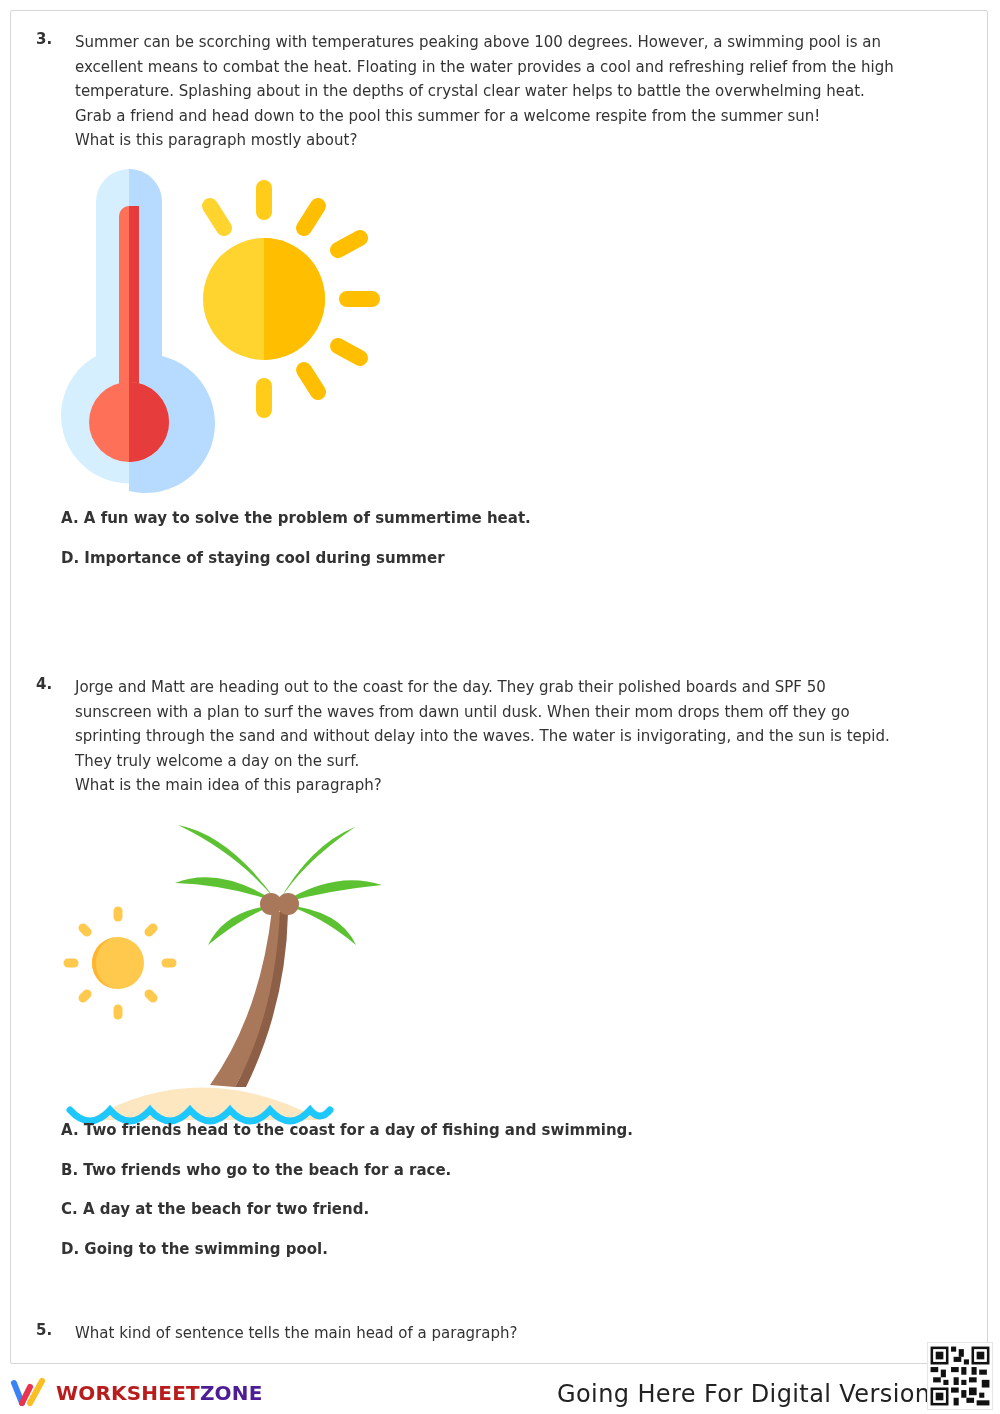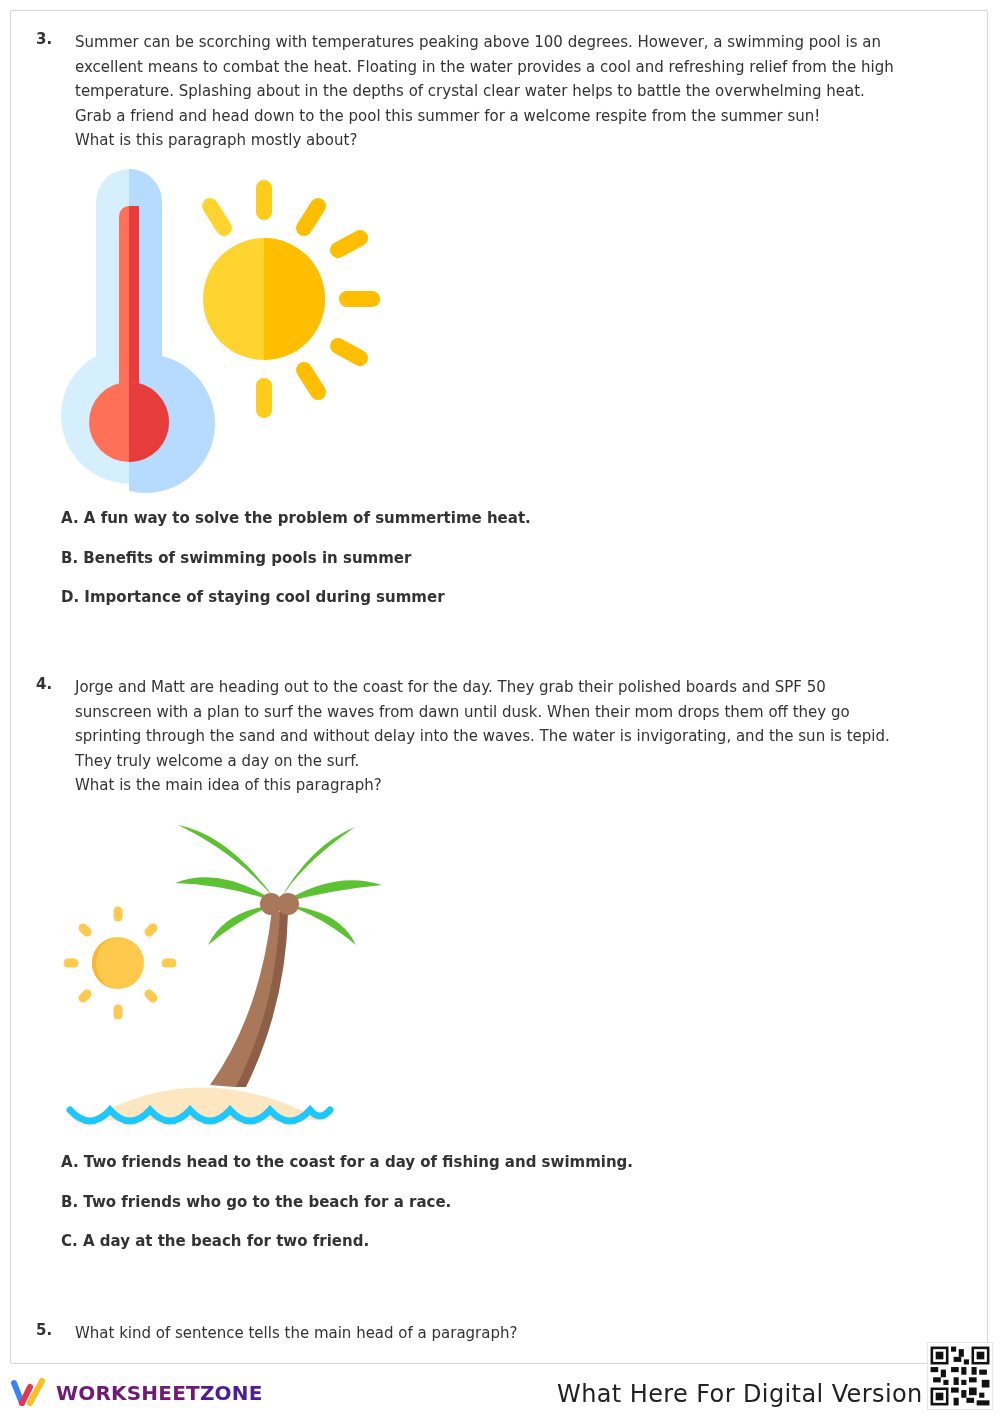--- a/index.html
+++ b/index.html
@@ -8,21 +8,21 @@
     .frame { position: absolute; left: 10px; top: 10px; width: 978px; height: 1354px;
              border: 1px solid #d6d6d6; border-radius: 2px; box-sizing: border-box; }
     .question { position: absolute; left: 36px; width: 920px; }
     .q-num { position: absolute; left: 0; top: 0; font-weight: bold; font-size: 15px; color: #333; }
     .q-text { margin-left: 39px; font-size: 15px; line-height: 24.5px; color: #333; white-space: pre-line; }
     .options { position: absolute; left: 61px; font-weight: bold; }
     .option { font-size: 15px; color: #333; height: 39.7px; line-height: 20px; }
     .illus { position: absolute; }
     .footer-logo { position: absolute; left: 10px; top: 1376px; height: 34px; display: flex; align-items: center; }
     .logo-text { font-weight: bold; font-size: 20px; letter-spacing: 0.2px; margin-left: 6px; }
-    .logo-w { color: #701a75; }
+    .logo-w { color: #b91c1c; }
     .logo-z { color: #4c1d95; }
     .scan-text { position: absolute; left: 557px; top: 1380px; font-size: 24px; color: #222; letter-spacing: 0.4px; }
     .qr { position: absolute; left: 927px; top: 1342px; width: 66px; height: 68px; background: #fff;
           border: 1px solid #e5e5e5; box-sizing: border-box; }
   </style>
 </head>
 <body>
 
 <div class="frame"></div>
 
@@ -54,21 +54,20 @@
     <line x1="260" y1="40" x2="246" y2="62" stroke="#ffbf00"></line>
     <line x1="280" y1="84" x2="302" y2="72" stroke="#ffbf00"></line>
     <line x1="289" y1="133" x2="314" y2="133" stroke="#ffbf00"></line>
     <line x1="280" y1="180" x2="302" y2="192" stroke="#ffbf00"></line>
     <line x1="246" y1="204" x2="260" y2="226" stroke="#ffbf00"></line>
   </g>
 </svg>
 
 <div class="options" style="top:508px;">
   <div class="option">A. A fun way to solve the problem of summertime heat.</div>
-  <div class="option">B. Benefits of swimming pools in summer</div>
   <div class="option">D. Importance of staying cool during summer</div>
 </div>
 
 <div class="question" style="top:675px;">
   <span class="q-num">4.</span>
   <div class="q-text">Jorge and Matt are heading out to the coast for the day. They grab their polished boards and SPF 50
 sunscreen with a plan to surf the waves from dawn until dusk.  When their mom drops them off they go
 sprinting through the sand and without delay into the waves. The water is invigorating, and the sun is tepid.
 They truly welcome a day on the surf.
 What is the main idea of this paragraph?</div>
@@ -102,43 +101,44 @@
     <path d="M215 90 Q165 95 148 130 Q185 100 215 90 Z"></path>
     <path d="M225 90 Q280 95 296 130 Q260 100 225 90 Z"></path>
   </g>
 
   <circle cx="211" cy="89" r="11" fill="#a9785a"></circle>
   <circle cx="228" cy="89" r="11" fill="#a9785a"></circle>
 
   <path d="M10 295 q20 22 40 0 q20 22 40 0 q20 22 40 0 q20 22 40 0 q20 22 40 0 q20 22 40 0 q10 12 20 0" fill="none" stroke="#1ec8ff" stroke-width="7" stroke-linecap="round"></path>
 </svg>
 
-<div class="options" style="top:1152px;">
+<div class="options" style="top:1120px;">
   <div class="option">A. Two friends head to the coast for a day of fishing and swimming.</div>
   <div class="option">B. Two friends who go to the beach for a race.</div>
   <div class="option">C. A day at the beach for two friend.</div>
+  <div class="option">D. Going to the swimming pool.</div>
 </div>
 
 <div class="question" style="top:1321px;">
   <span class="q-num">5.</span>
   <div class="q-text">What kind of sentence tells the main head of a paragraph?</div>
 </div>
 
 <div class="footer-logo">
   <svg width="40" height="32" viewBox="0 0 40 32">
     <line x1="4" y1="6" x2="12" y2="26" stroke="#3b82f6" stroke-width="6" stroke-linecap="round"></line>
     <line x1="12" y1="26" x2="20" y2="10" stroke="#e8344e" stroke-width="6" stroke-linecap="round"></line>
     <line x1="20" y1="26" x2="32" y2="4" stroke="#fbbf24" stroke-width="6" stroke-linecap="round"></line>
   </svg>
   <span class="logo-text">
     <span class="logo-w">WORKSHEET</span><span class="logo-z">ZONE</span>
   </span>
 </div>
 
-<div class="scan-text">What Here For Digital Version</div>
+<div class="scan-text">Going Here For Digital Version</div>
 
 <div class="qr">
   <svg width="64" height="66" viewBox="0 0 25 25" style="display:block;margin:0 auto;">
     <rect width="25" height="25" fill="#fff"></rect>
     <g fill="#111">
       <rect x="1" y="1" width="7" height="7"></rect>
         <rect x="2" y="2" width="5" height="5" fill="#fff"></rect>
         <rect x="3" y="3" width="3" height="3"></rect>
       <rect x="17" y="1" width="7" height="7"></rect>
         <rect x="18" y="2" width="5" height="5" fill="#fff"></rect>

